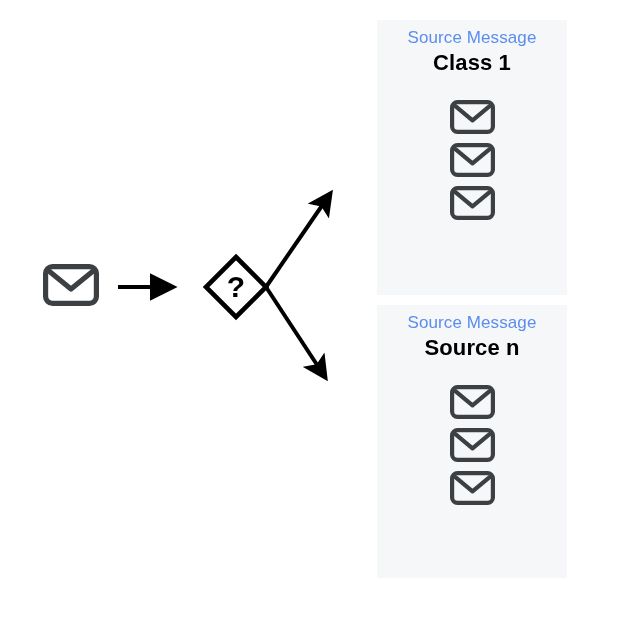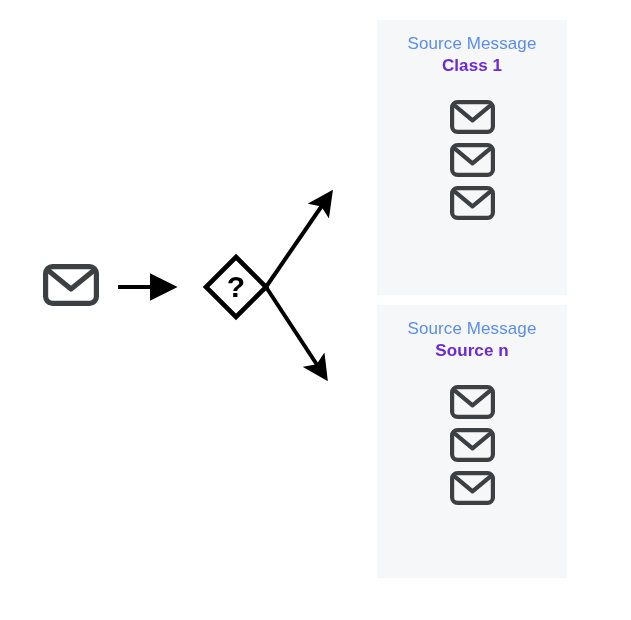--- a/index.html
+++ b/index.html
@@ -59,35 +59,35 @@
     height: 275px;
   }
   #panel-1 {
     top: 305px;
     height: 273px;
   }
 
   .panel-caption {
     text-align: center;
     line-height: 1.18;
-    margin-top: 14px;
+    margin-top: 8px;
     user-select: none;
   }
   .caption-top {
     display: block;
     font-size: 17px;
     font-weight: 400;
     color: #5b8def;
     letter-spacing: 0.1px;
   }
   .caption-bottom {
     display: block;
-    font-size: 17px;
+    font-size: 22px;
     font-weight: 700;
-    color: #6d28d9;
+    color: #000000;
     letter-spacing: 0.1px;
     margin-top: 2px;
   }
 
   .envelope-stack {
     margin-top: 24px;
     display: flex;
     flex-direction: column;
     align-items: center;
     gap: 9px;

